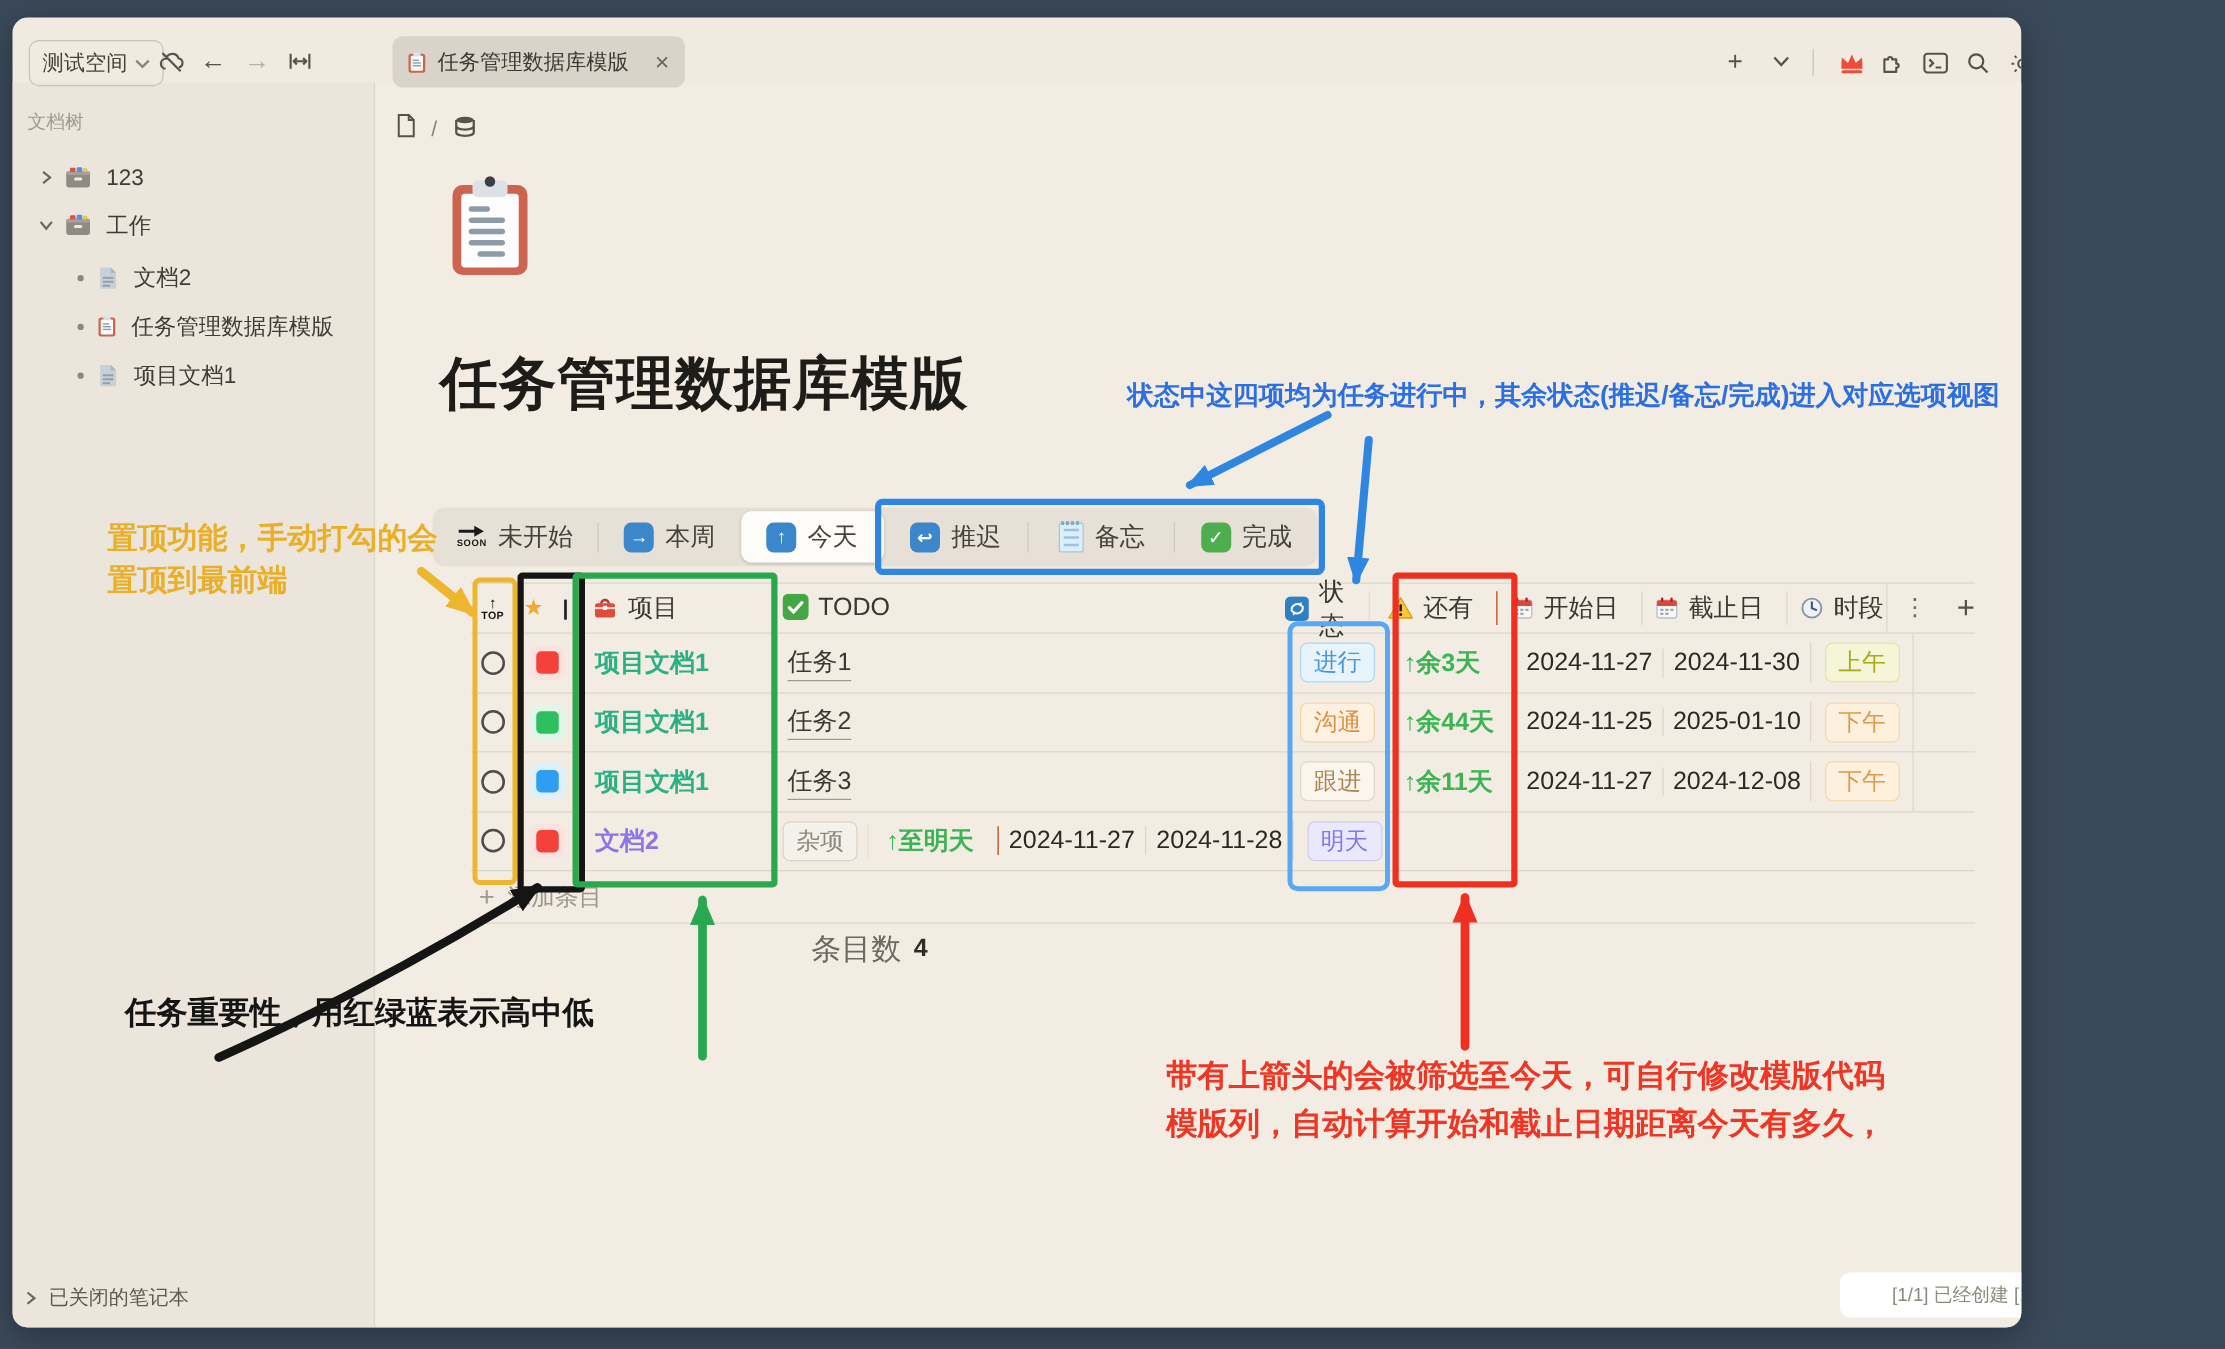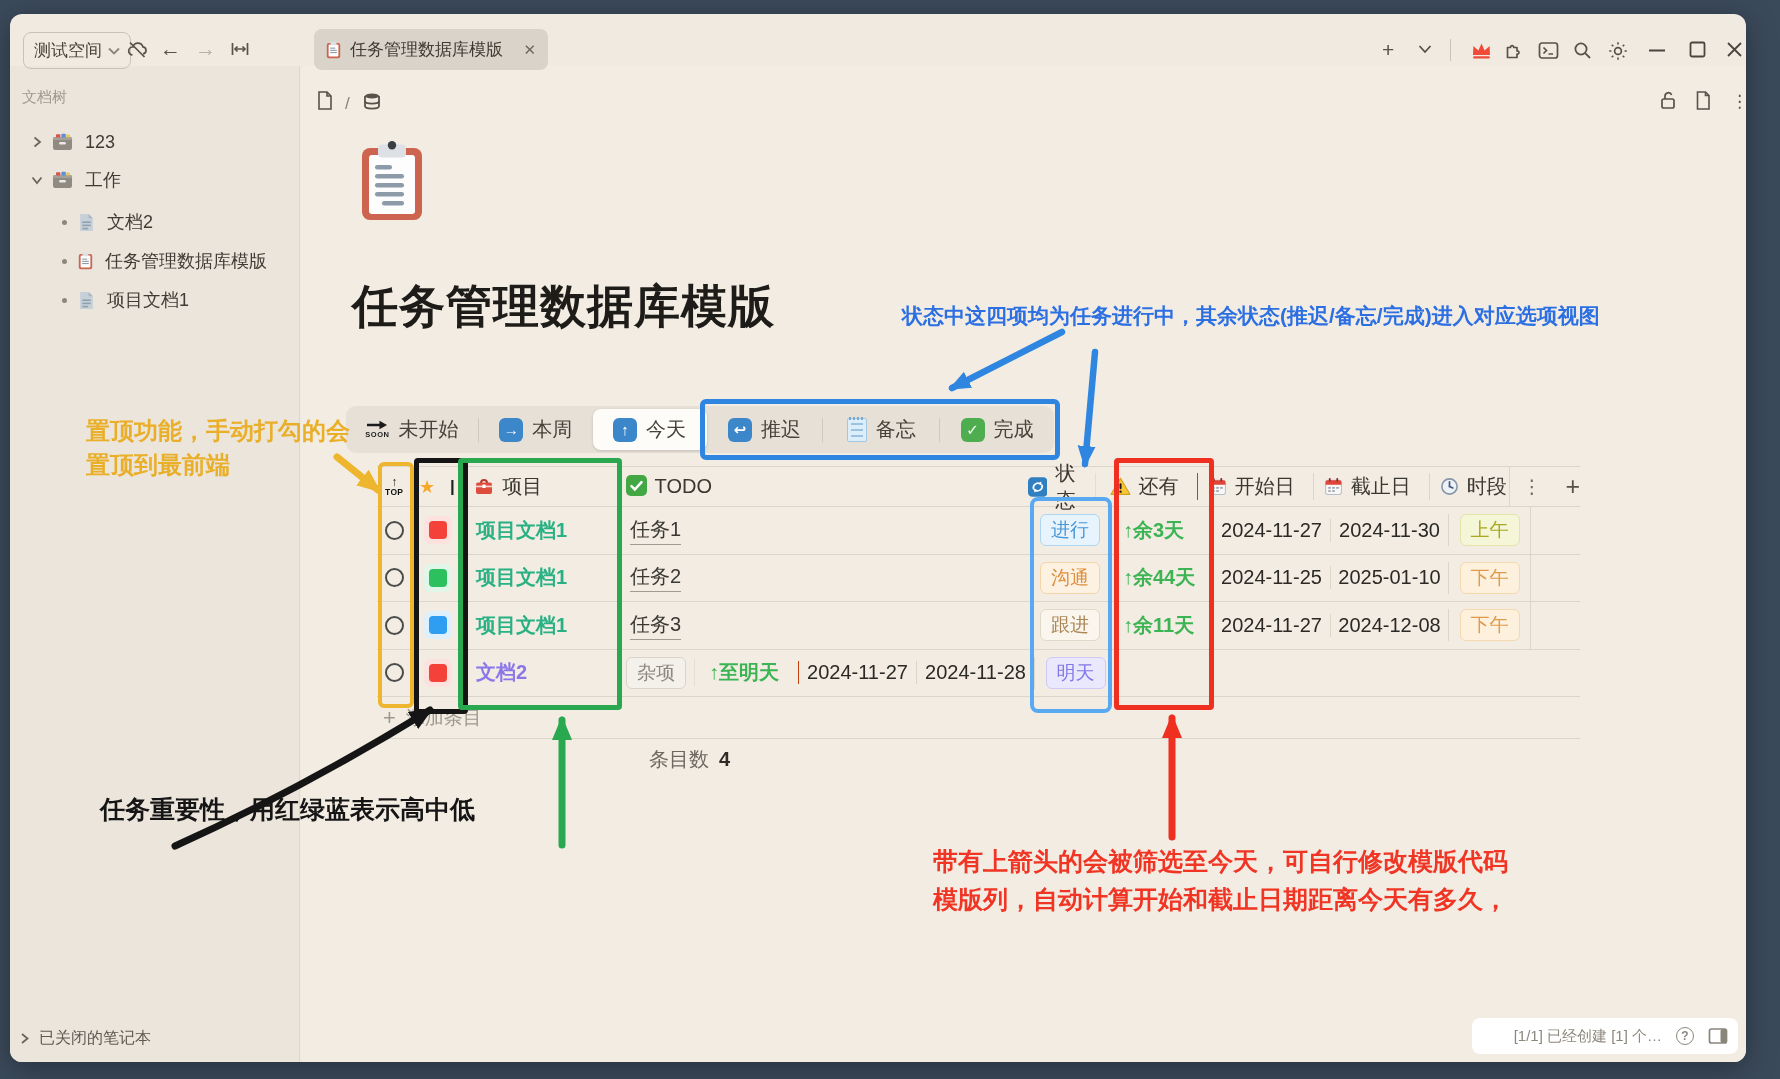--- a/index.html
+++ b/index.html
@@ -1,19 +1,19 @@
 <!DOCTYPE html>
 <html><head>
 <meta charset="utf-8">
 <style>
   html,body{margin:0;padding:0;background:#3b4a5b;}
   *{box-sizing:border-box;}
   .stage{position:relative;width:1780px;height:1079px;background:#3b4a5b;overflow:hidden;
          font-family:"Liberation Sans","DejaVu Sans",sans-serif;}
-  .window{position:absolute;left:10px;top:14px;width:1736px;height:1048px;background:#f0eae1;
+  .window{position:absolute;left:10px;top:14px;width:1607px;height:1048px;background:#f0eae1;
           border-radius:12px;overflow:hidden;box-shadow:0 6px 30px rgba(0,0,0,.35);}
   .sidebar-bg{position:absolute;left:0;top:52px;width:290px;height:996px;background:#ebe5dc;border-right:1px solid #ddd7cc;}
   .main-bg{position:absolute;left:291px;top:52px;width:1445px;height:996px;background:#f2ece3;}
 
   
   .abs{position:absolute;}
   .workspace{left:13px;top:18px;height:37px;display:flex;align-items:center;gap:6px;padding:0 10px;
              border:1px solid #c8c2b7;border-radius:8px;color:#474337;font-size:17px;}
   .icon-btn{display:flex;align-items:center;justify-content:center;color:#57524a;}
   .char-icon{font-size:21px;color:#57524a;line-height:1;}
@@ -107,21 +107,21 @@
   .tag-gray{background:#f4f1eb;border-color:#d9d4cb;color:#8d887e;}
   .slot-yellow{background:#f5f5d8;border-color:#e3e4a8;color:#a8aa1e;}
   .slot-orange{background:#fdf0dd;border-color:#f5d9ae;color:#dd9b4b;}
   .slot-purple{background:#eae8fd;border-color:#cfcaf5;color:#8377e8;}
   .rem-text{color:#3cb454;font-weight:600;white-space:nowrap;}
   .date-text{color:#2b2925;}
   .add-row{height:42px;display:flex;align-items:center;gap:10px;border-bottom:1px solid #dbd5ca;
            color:#9e988d;font-size:19px;padding-left:6px;}
   .add-row .plus{font-size:22px;line-height:1;}
   .count-row{height:40px;display:flex;align-items:center;padding-left:272px;gap:10px;}
-  .count-row .cl{font-size:20px;color:#6e6960;}
+  .count-row .cl{font-size:24px;color:#6e6960;}
   .count-row .cv{font-size:20px;color:#2f2c27;font-weight:600;}
 
   
   .ann-box{position:absolute;border-radius:6px;pointer-events:none;}
   .box-yellow{left:368px;top:448px;width:36px;height:246px;border:4px solid #eeb52e;}
   .box-black{left:404px;top:444px;width:54px;height:256px;border:5px solid #151515;border-radius:4px;}
   .box-green{left:448px;top:444px;width:164px;height:252px;border:5px solid #2aa84f;border-radius:4px;}
   .box-bluetabs{left:690px;top:385px;width:360px;height:61px;border:5px solid #2e86e0;}
   .box-bluestatus{left:1020px;top:483px;width:82px;height:216px;border:4px solid #58a8f2;border-radius:8px;}
   .box-red{left:1104px;top:444px;width:100px;height:252px;border:5px solid #ef2f1f;border-radius:4px;}

